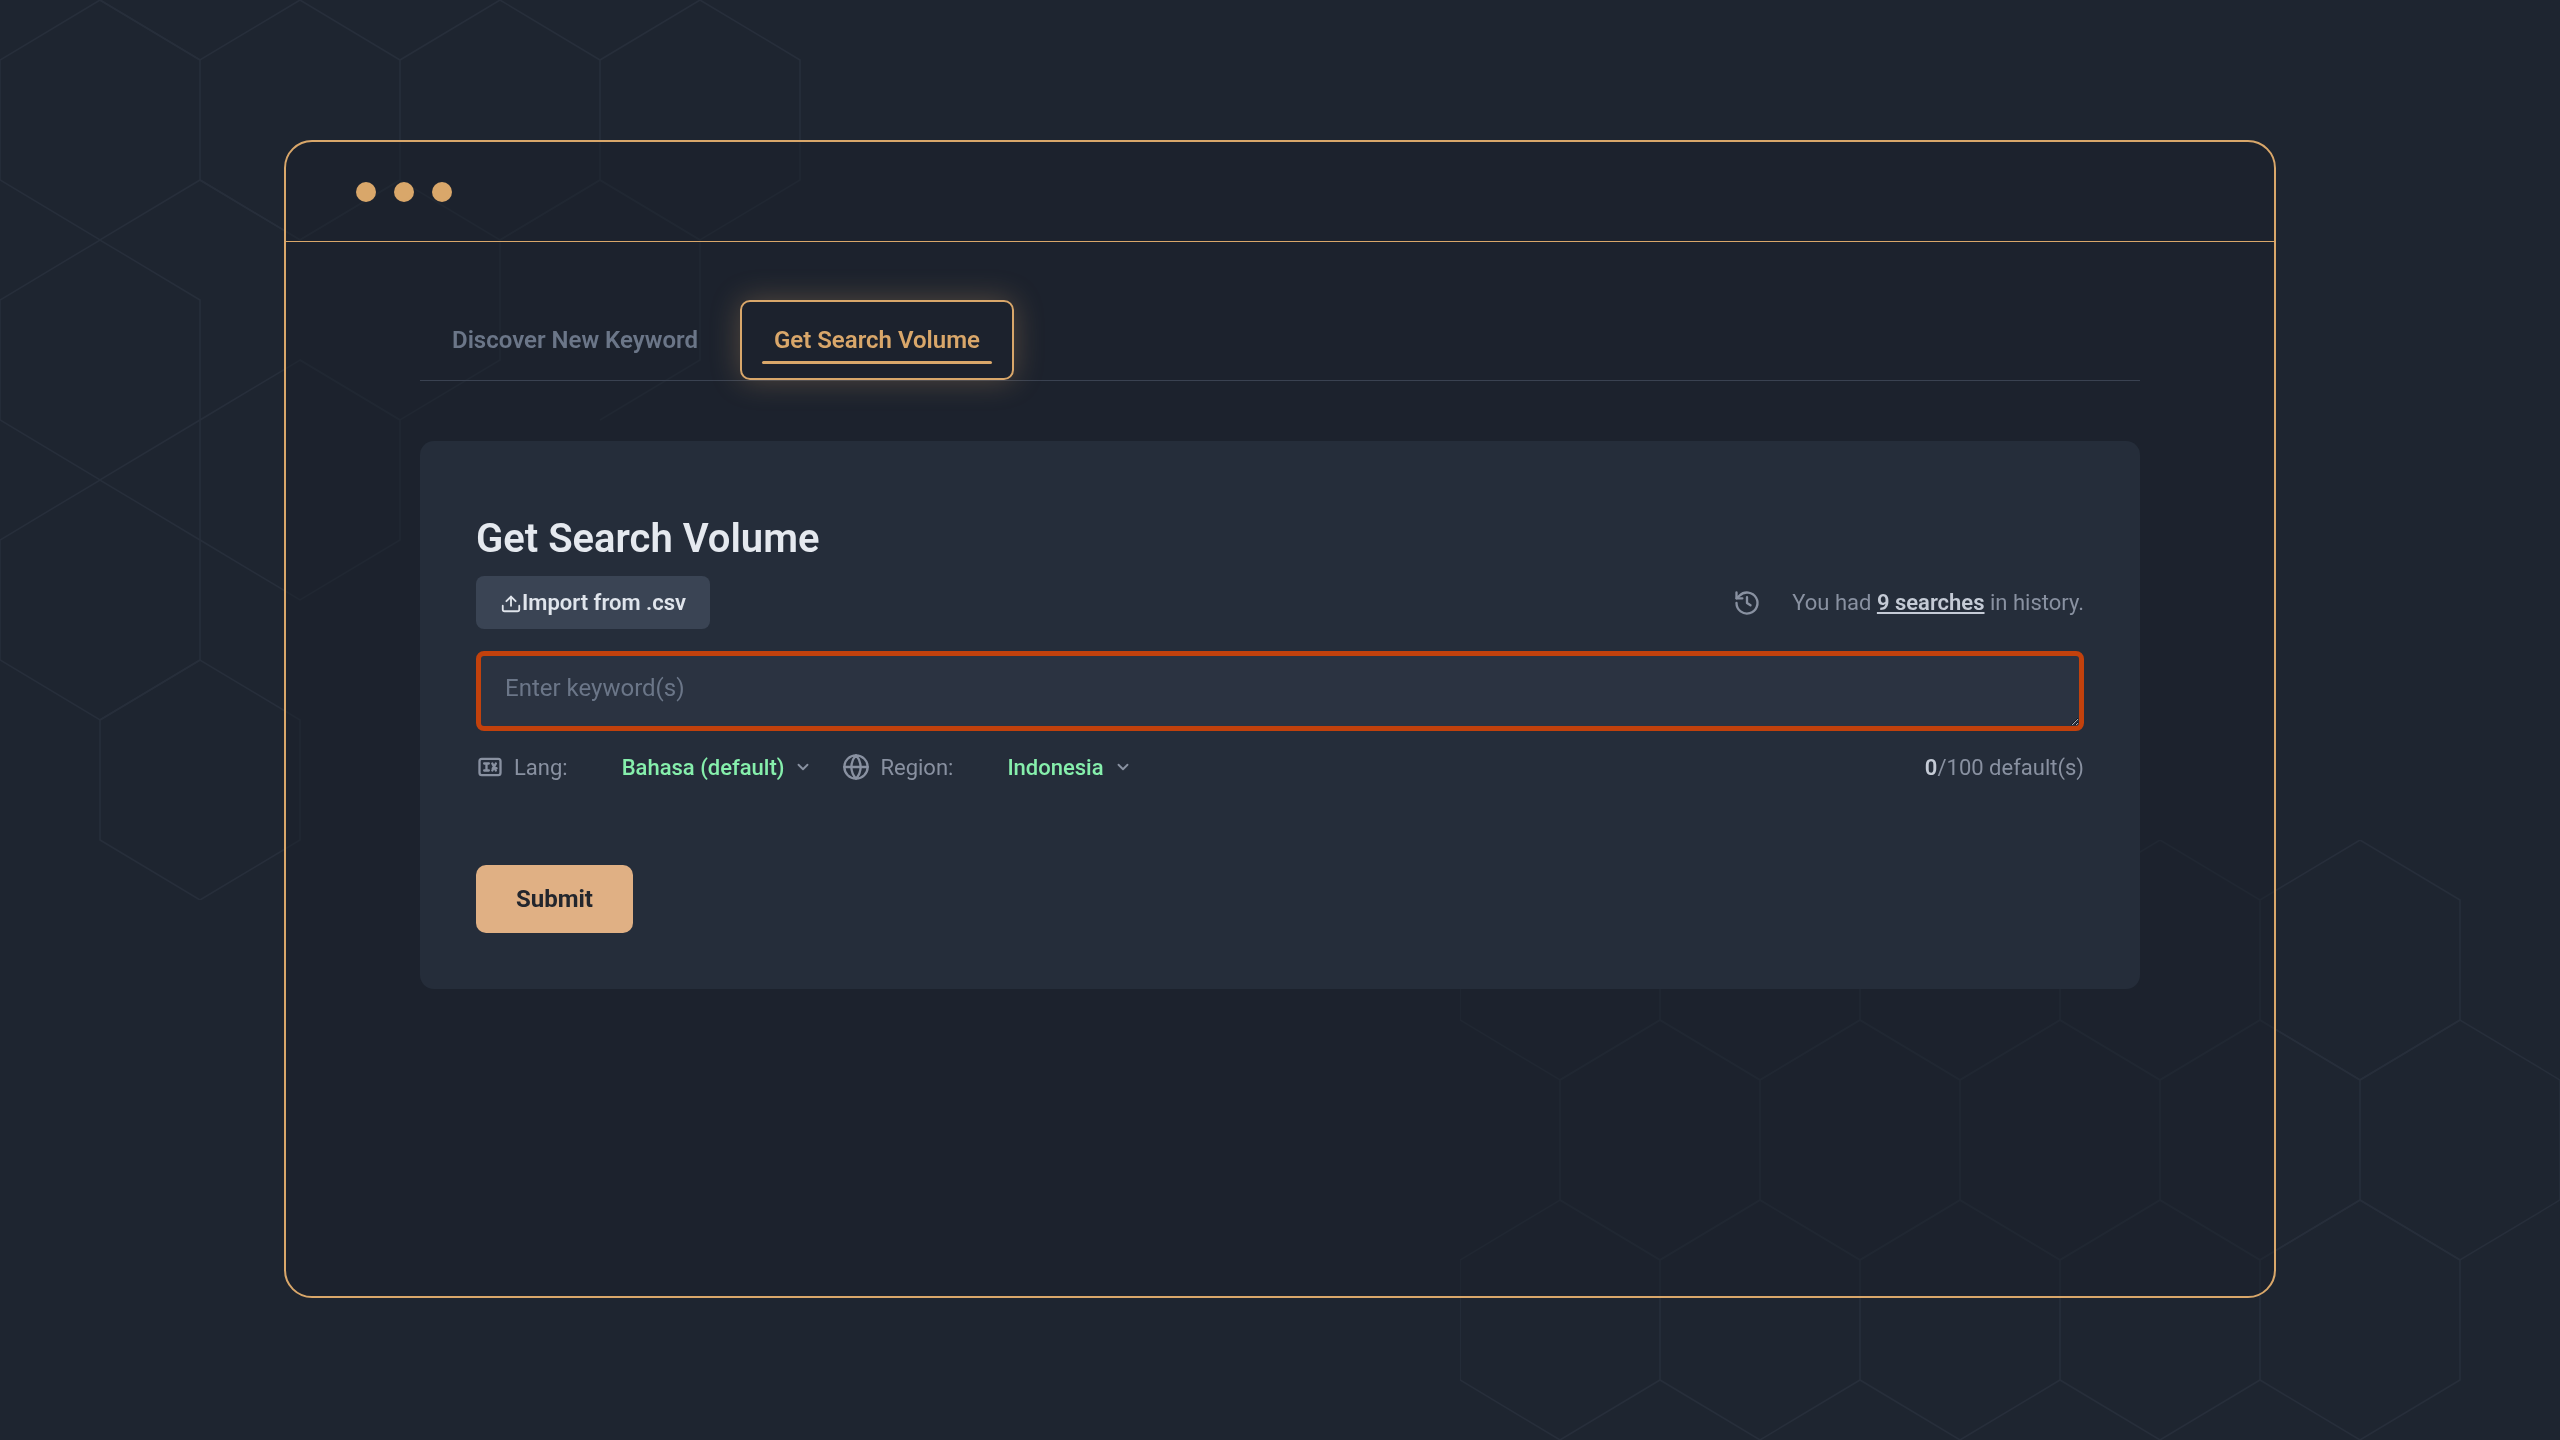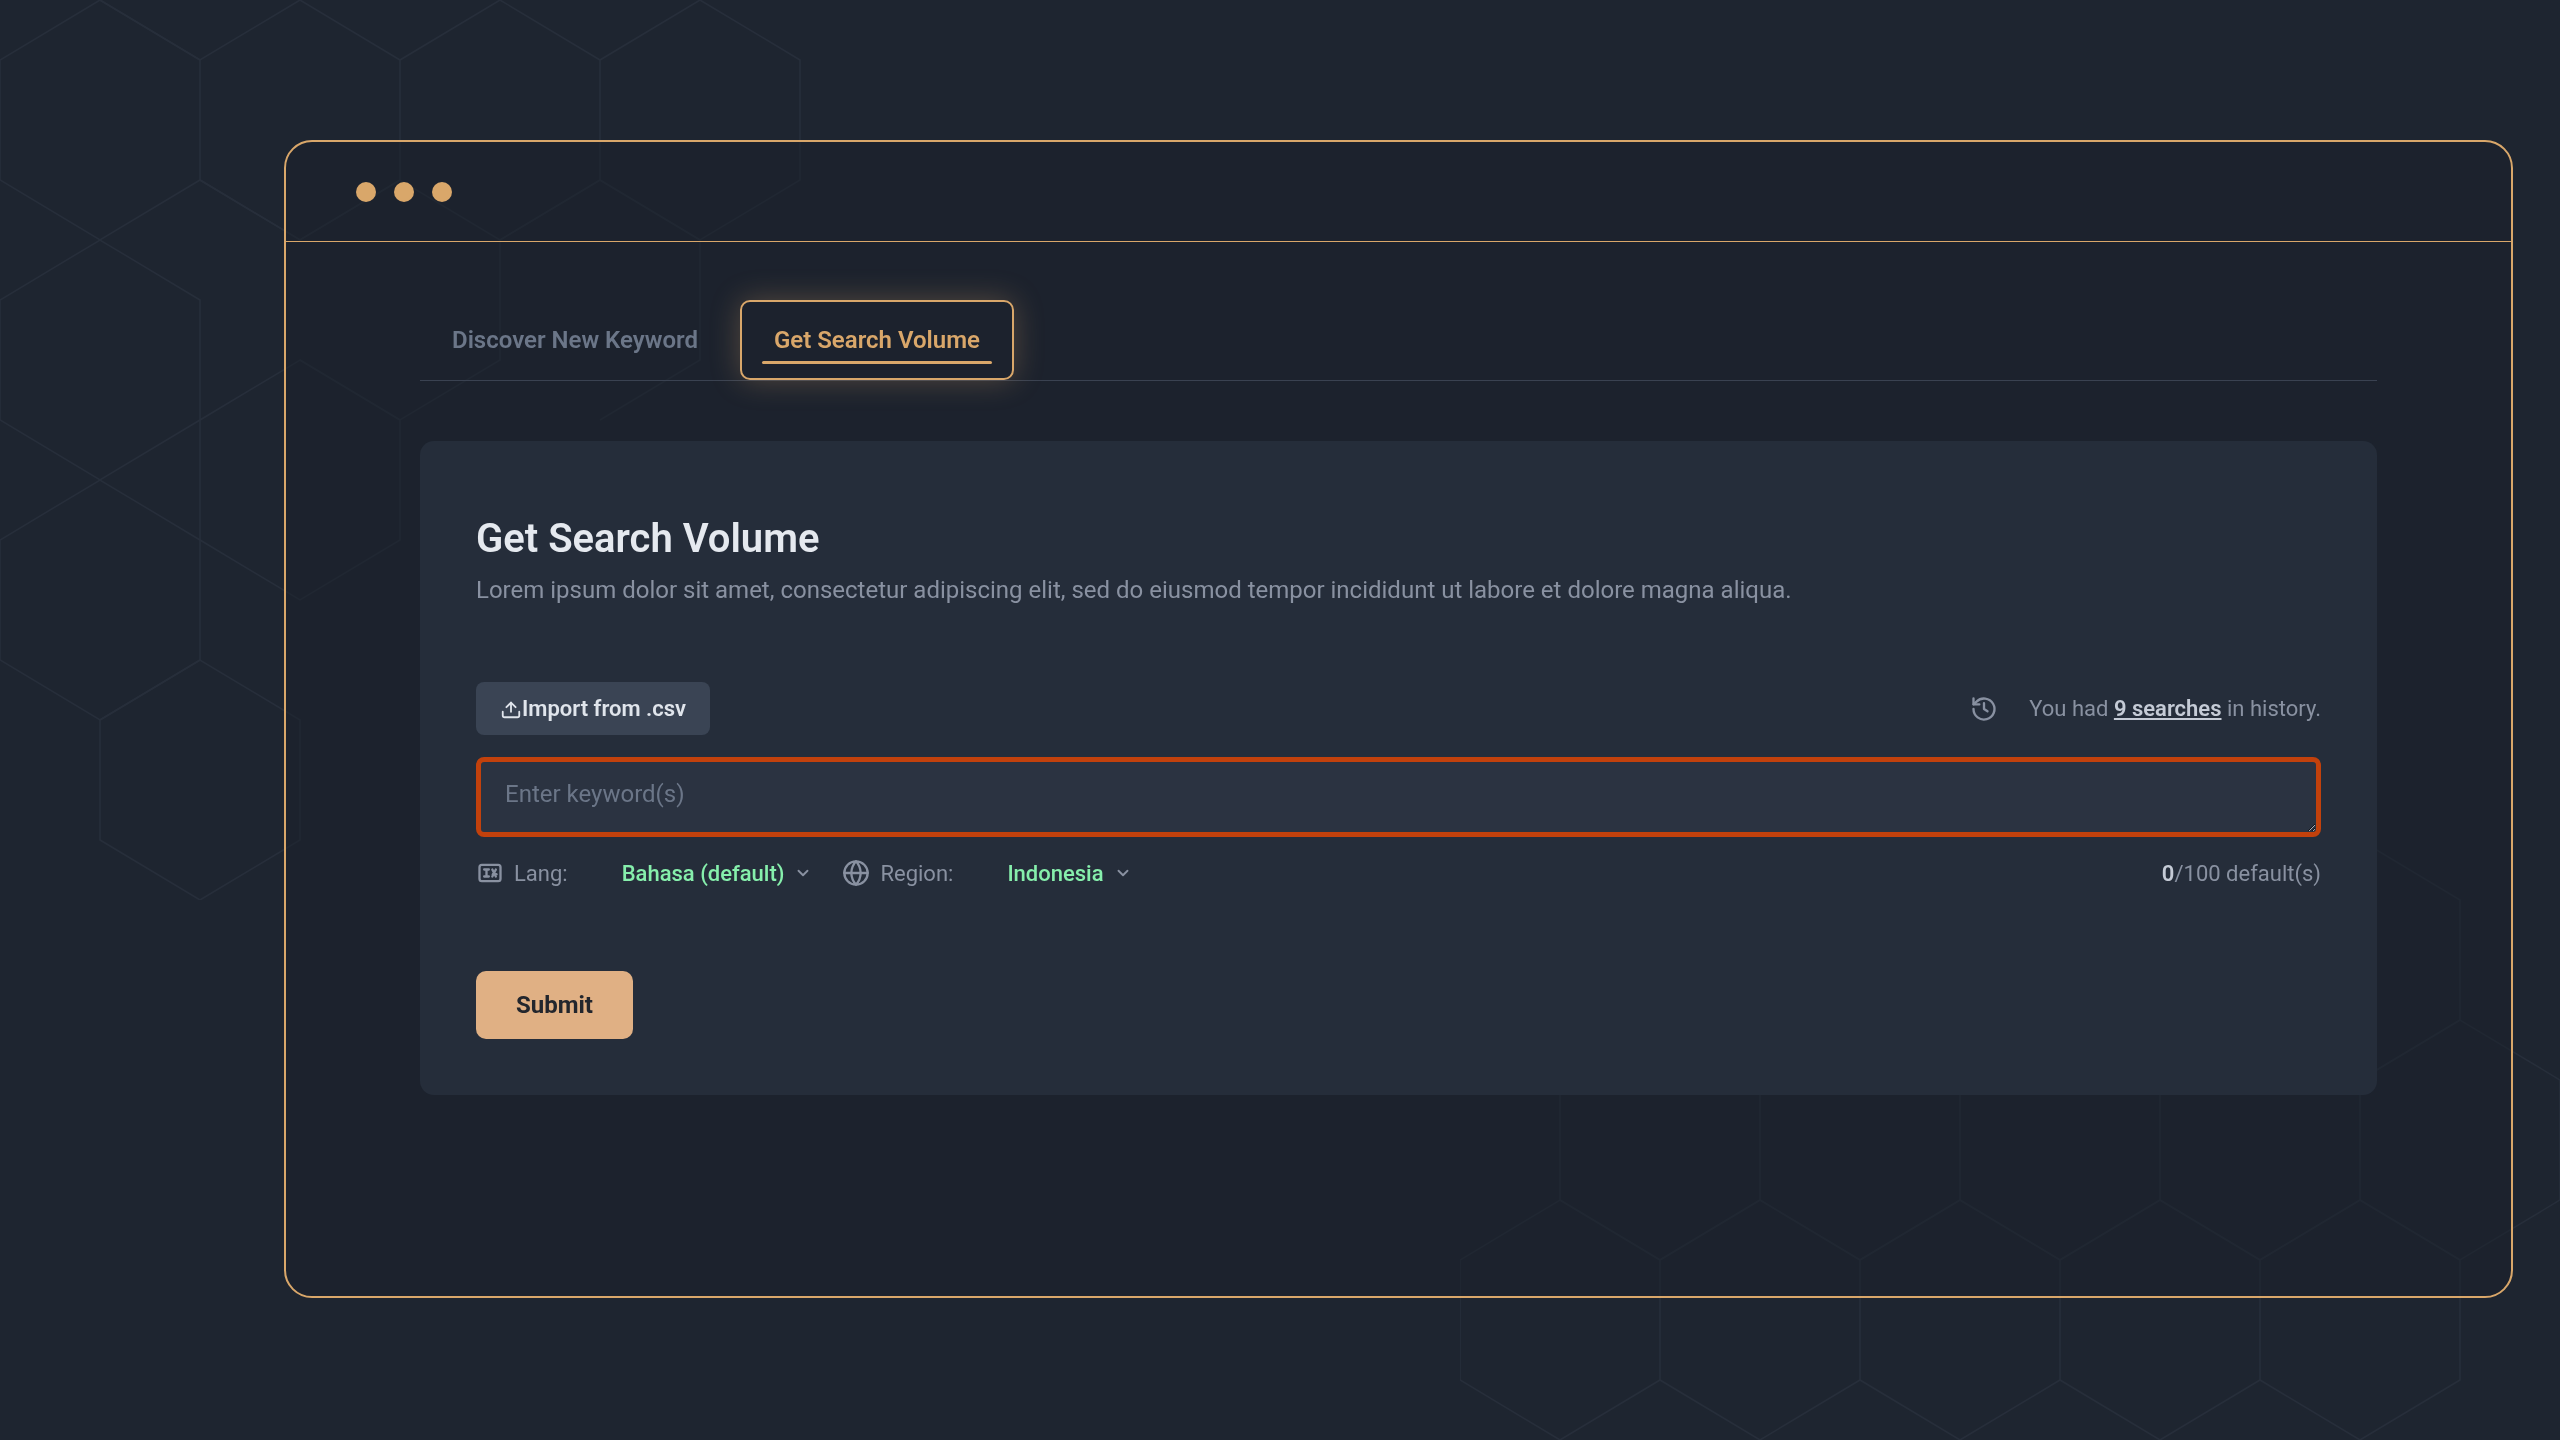--- a/index.html
+++ b/index.html
@@ -38,21 +38,21 @@
   .bg-pattern .bottom-right {
     bottom: 0;
     right: 0;
   }
 
   
   .window {
     position: absolute;
     top: 140px;
     left: 284px;
-    width: 2229px;
+    width: 1992px;
     height: 1158px;
     border: 2px solid #d9a76a;
     border-radius: 28px;
     background: rgba(26, 32, 42, 0.5);
     z-index: 1;
   }
 
   
   .titlebar {
     height: 100px;
@@ -309,21 +309,20 @@
   </div>
 
   <div class="content">
     <div class="tabs">
       <button class="tab">Discover New Keyword</button>
       <button class="tab tab-active">Get Search Volume</button>
     </div>
 
     <div class="card">
       <h1 class="card-title">Get Search Volume</h1>
-      <p class="card-subtitle">Lorem ipsum dolor sit amet, consectetur adipiscing elit, sed do eiusmod tempor incididunt ut labore et dolore magna aliqua.</p>
 
       <div class="toolbar-row">
         <button class="import-btn">
           <svg class="icon-svg" width="22" height="22" viewBox="0 0 24 24" fill="none" stroke="#e0e5ec" stroke-width="2" stroke-linecap="round" stroke-linejoin="round">
             <path d="M21 15v4a2 2 0 0 1-2 2H5a2 2 0 0 1-2-2v-4"></path>
             <polyline points="7 10 12 5 17 10"></polyline>
             <line x1="12" y1="5" x2="12" y2="15"></line>
           </svg>
           <span>Import from .csv</span>
         </button>

